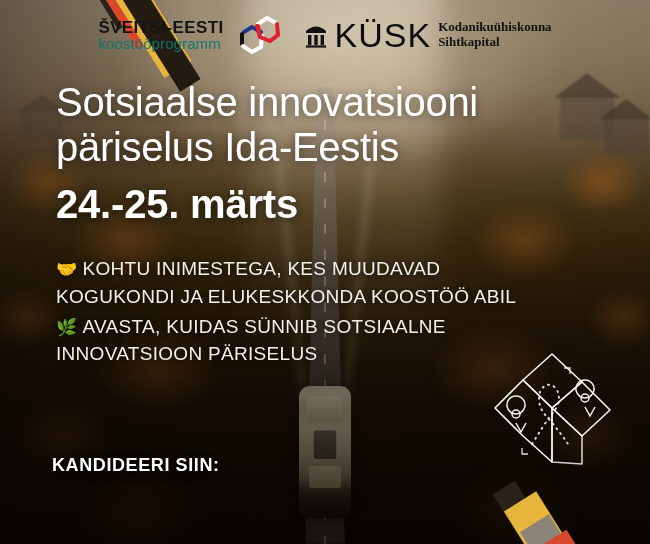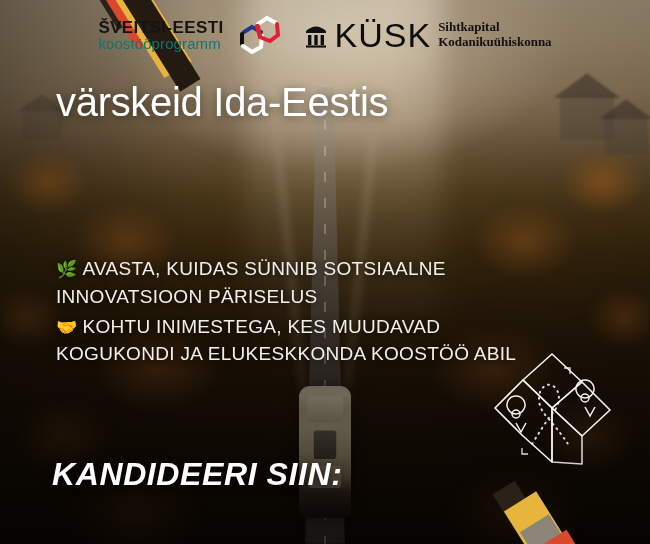--- a/index.html
+++ b/index.html
@@ -212,25 +212,24 @@
     font-size:19px; color:#f2f0ec; line-height:1.46;
     letter-spacing:0.3px;
     text-transform:uppercase;
     text-shadow:0 1px 7px rgba(0,0,0,0.7);
   }
   .bullet { margin-bottom:2px; }
   .bullet .emo { font-size:17px; margin-right:5px; }
 
   .cta {
     position:absolute; left:52px; top:455px;
-    font-size:32px; font-weight:bold; color:#ffffff;
+    font-size:18px; font-weight:bold; color:#ffffff;
     line-height:1.2; letter-spacing:0.6px;
     text-transform:uppercase;
     text-shadow:0 2px 9px rgba(0,0,0,0.75);
-    font-style:italic;
   }
 
   
   .map-graphic {
     position:absolute; right:10px; top:340px;
     width:150px; height:140px; z-index:4; opacity:0.95;
   }
 </style>
 </head>
 <body>
@@ -325,41 +324,43 @@
     <div class="logo-kusk">
       <svg class="kusk-icon" viewBox="0 0 24 26">
         <path d="M2 9 Q12 0 22 9 L22 11 L2 11 Z" fill="#111111"></path>
         <rect x="4" y="13" width="3.4" height="10" fill="#111111"></rect>
         <rect x="10.3" y="13" width="3.4" height="10" fill="#111111"></rect>
         <rect x="16.6" y="13" width="3.4" height="10" fill="#111111"></rect>
         <rect x="2" y="23.4" width="20" height="2.2" fill="#111111"></rect>
       </svg>
       <div class="kusk-word">KÜSK</div>
       <div>
+        <div class="kusk-sub">Kodanikuühiskonna</div>
         <div class="kusk-sub">Sihtkapital</div>
-        <div class="kusk-sub">Kodanikuühiskonna</div>
       </div>
     </div>
 
   </div>
 
   <div class="content">
 
     <div class="headline">
-      <div>värskeid Ida-Eestis</div>
-    </div>
-
+      <div>Sotsiaalse innovatsiooni</div>
+      <div>päriselus Ida-Eestis</div>
+    </div>
+
+    <div class="dateline">24.-25. märts</div>
 
     <div class="bullets">
+      <div class="bullet">
+        <span class="emo">🤝</span><span>Kohtu inimestega, kes muudavad kogukondi ja elukeskkonda koostöö abil</span>
+      </div>
       <div class="bullet">
         <span class="emo">🌿</span><span>Avasta, kuidas sünnib sotsiaalne innovatsioon päriselus</span>
       </div>
-      <div class="bullet">
-        <span class="emo">🤝</span><span>Kohtu inimestega, kes muudavad kogukondi ja elukeskkonda koostöö abil</span>
-      </div>
     </div>
 
     <div class="cta">
       <div>Kandideeri siin:</div>
     </div>
 
   </div>
 
 </div>
 

